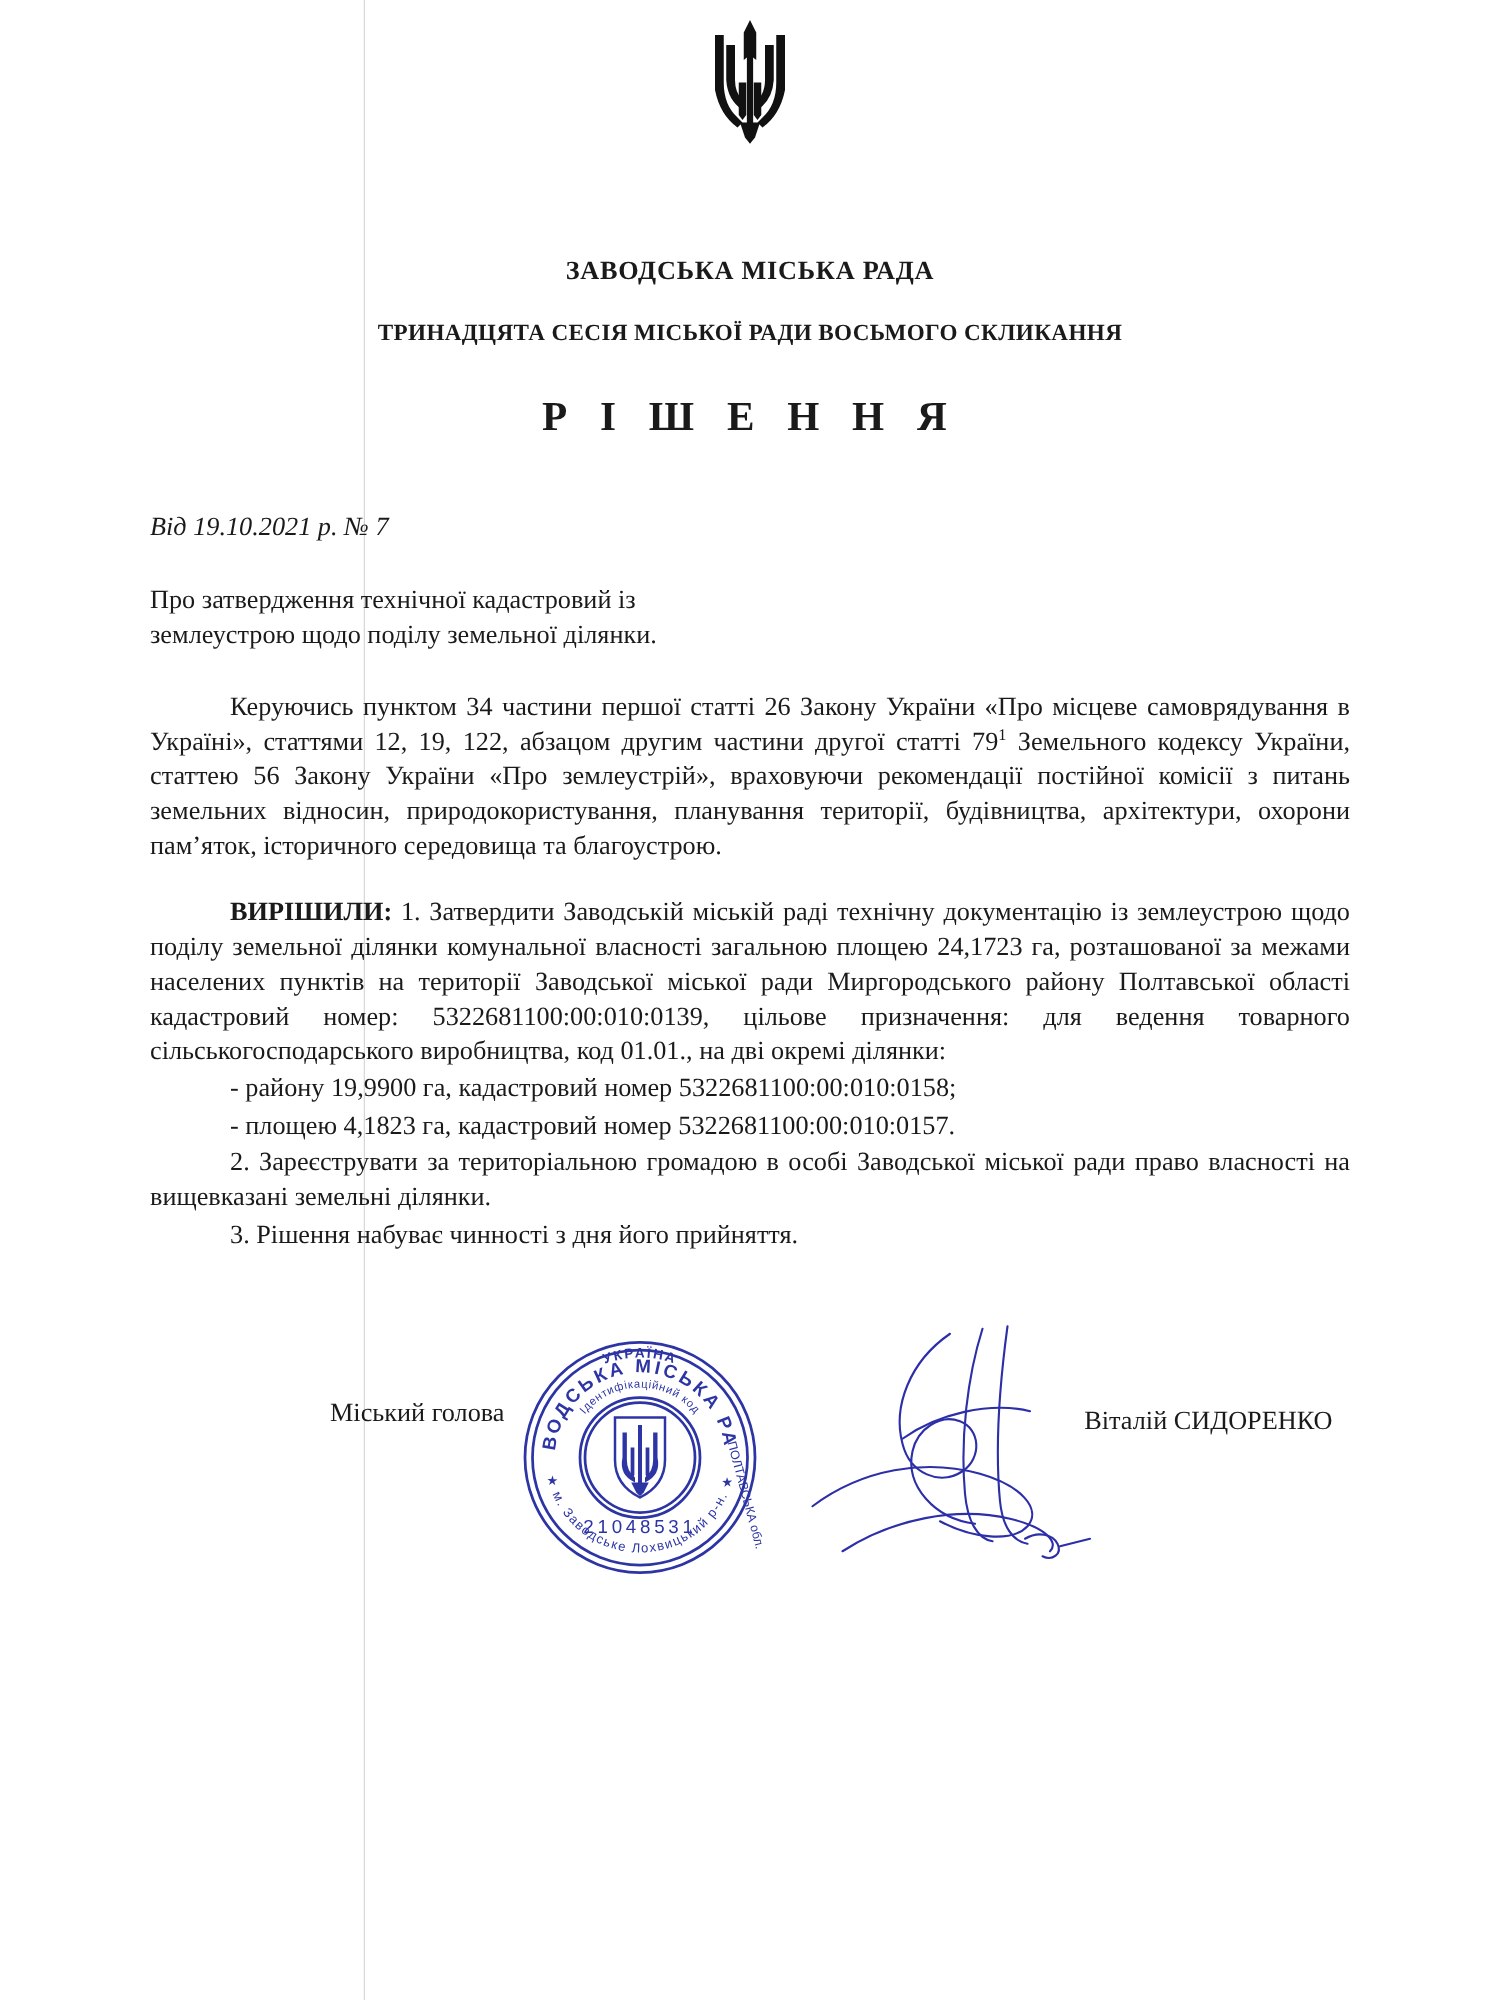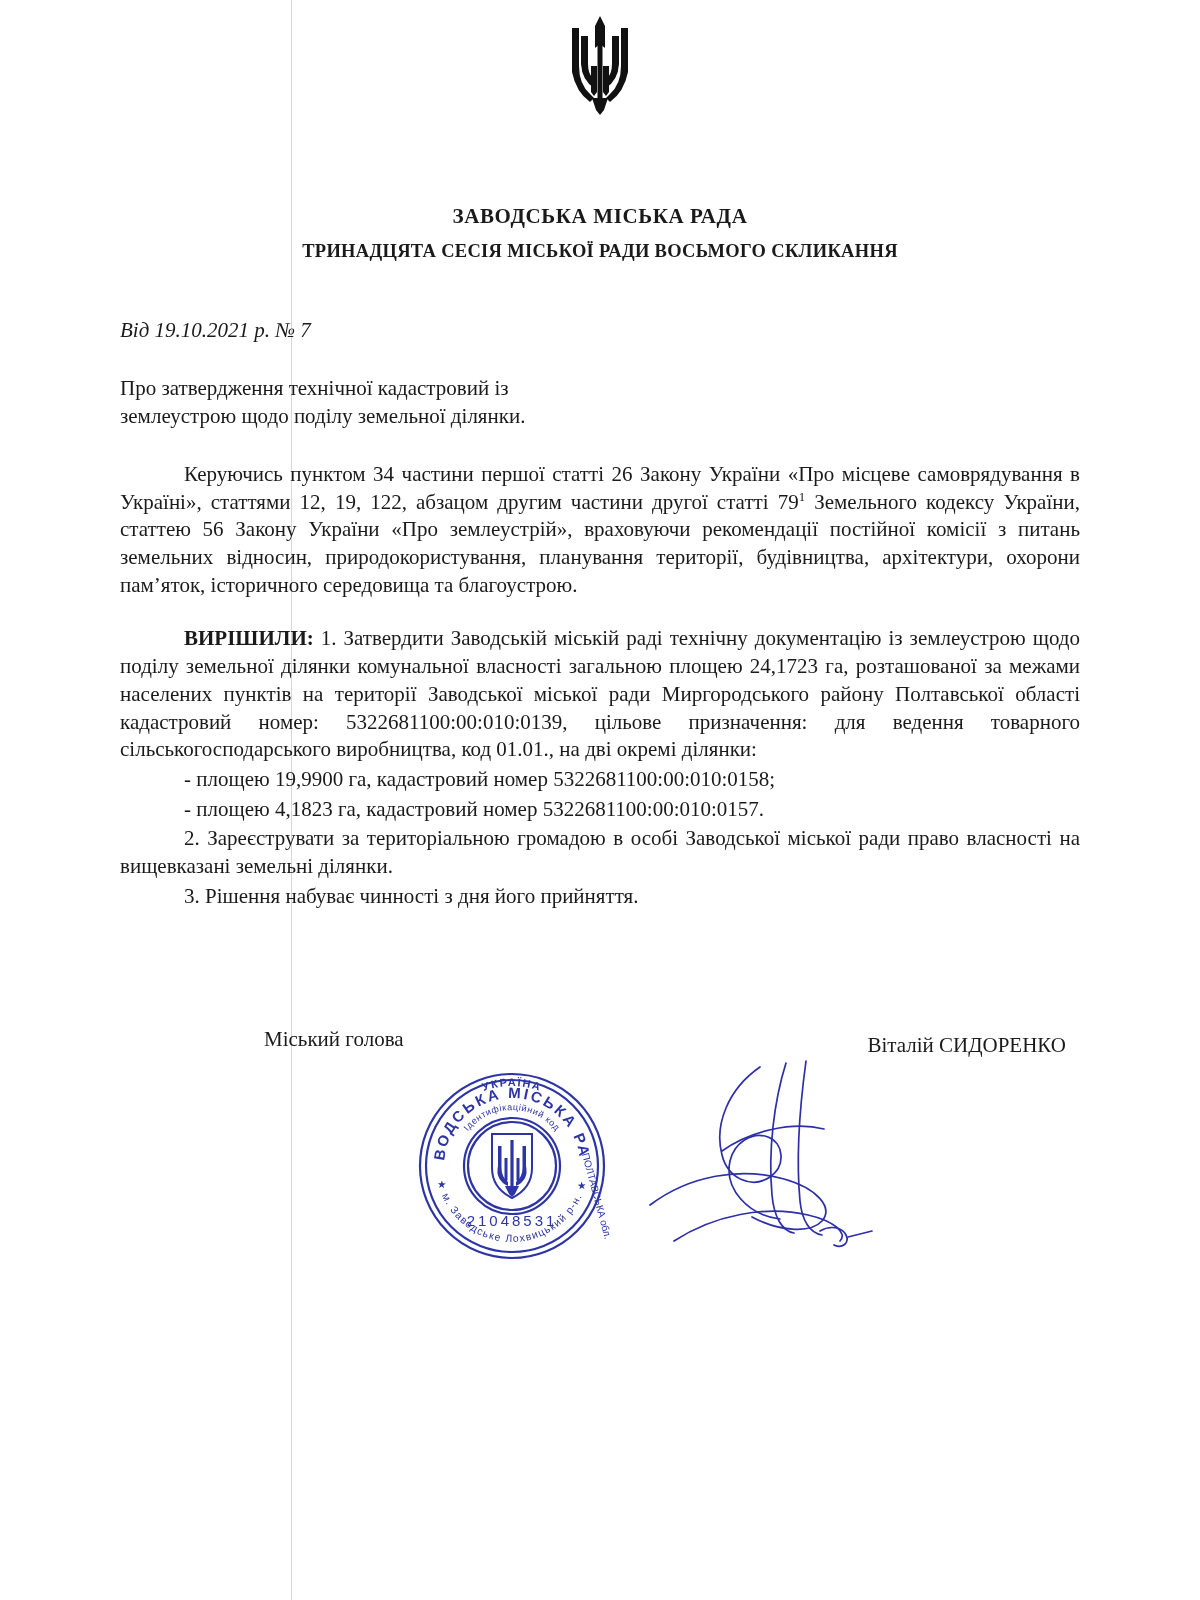--- a/index.html
+++ b/index.html
@@ -49,21 +49,21 @@
     font-weight: bold;
     font-size: 21px;
     letter-spacing: 0.6px;
     margin-top: 72px;
   }
   .session-title {
     text-align: center;
     font-weight: bold;
     font-size: 18.5px;
     letter-spacing: 0.3px;
-    margin-top: 12px;
+    margin-top: 28px;
   }
   .doc-type {
     text-align: center;
     font-weight: bold;
     font-size: 33px;
     letter-spacing: 9px;
     margin-top: 38px;
   }
 
   
@@ -165,30 +165,31 @@
         <path d="M55 22 L48 22 L48 50 Q48 60 42 66 L42 74 Q54 66 55 50 Z"></path>
         <path d="M27 52 L33 52 L33 78 L30 82 L27 78 Z"></path>
         <path d="M45 52 L39 52 L39 78 L42 82 L45 78 Z"></path>
         <path d="M28 84 L44 84 L40 96 L36 101 L32 96 Z"></path>
       </g>
     </svg>
   </div>
 
   <div class="org-title">ЗАВОДСЬКА МІСЬКА РАДА</div>
   <div class="session-title">ТРИНАДЦЯТА СЕСІЯ МІСЬКОЇ РАДИ ВОСЬМОГО СКЛИКАННЯ</div>
+  <div class="doc-type">Р І Ш Е Н Н Я</div>
 
   <div class="date-line">Від 19.10.2021 р. № 7</div>
 
   <div class="subject">Про затвердження технічної кадастровий із землеустрою щодо поділу земельної ділянки.</div>
 
   <div class="body-par"><span>Керуючись пунктом 34 частини першої статті 26 Закону України «Про місцеве самоврядування в Україні», статтями 12, 19, 122, абзацом другим частини другої статті 79</span><sup>1</sup><span> Земельного кодексу України, статтею 56 Закону України «Про землеустрій», враховуючи рекомендації постійної комісії з питань земельних відносин, природокористування, планування території, будівництва, архітектури, охорони пам’яток, історичного середовища та благоустрою.</span></div>
 
   <div class="body-par tight"><span class="decided">ВИРІШИЛИ:</span><span> 1. Затвердити Заводській міській раді технічну документацію із землеустрою щодо поділу земельної ділянки комунальної власності загальною площею 24,1723 га,  розташованої за межами населених пунктів на території Заводської міської ради Миргородського району Полтавської області кадастровий номер: 5322681100:00:010:0139, цільове призначення: для ведення товарного сільськогосподарського виробництва, код 01.01., на дві окремі ділянки:</span></div>
 
-  <div class="sub-item">- площею 19,9900 га, кадастровий номер 5322681100:00:010:0158;</div>
+  <div class="sub-item">- району 19,9900 га, кадастровий номер 5322681100:00:010:0158;</div>
   <div class="sub-item">- площею 4,1823 га, кадастровий номер 5322681100:00:010:0157.</div>
 
   <div class="num-item">2. Зареєструвати за територіальною громадою в особі Заводської міської ради право власності на вищевказані земельні ділянки.</div>
   <div class="num-item">3. Рішення набуває чинності з дня його прийняття.</div>
 
   <div class="sig-row">
     <span class="sig-title">Міський голова</span>
     <span class="sig-name">Віталій СИДОРЕНКО</span>
   </div>
 

